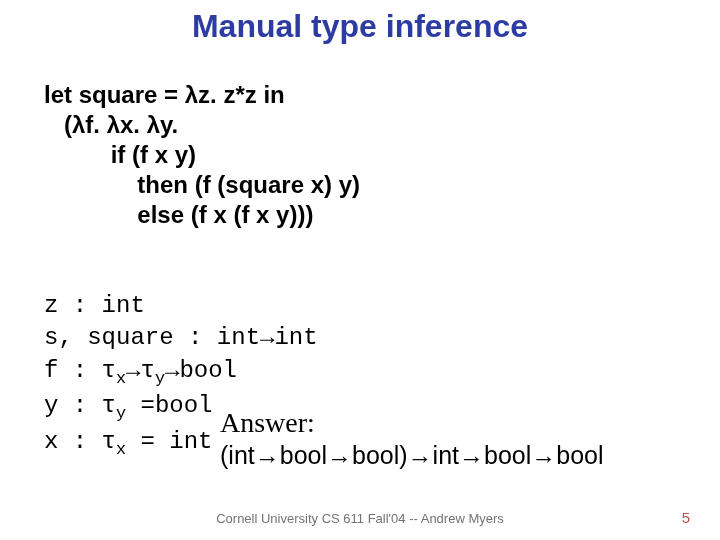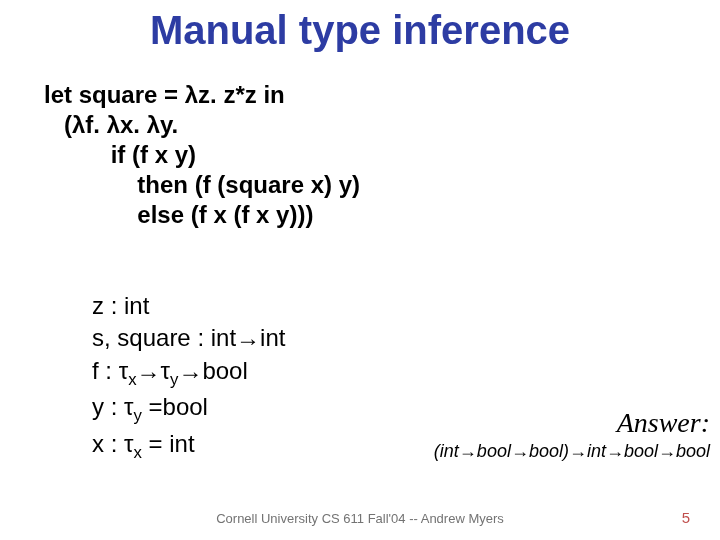--- a/index.html
+++ b/index.html
@@ -18,68 +18,66 @@
     box-sizing: border-box;
   }
   .title {
     position: absolute;
     top: 8px;
     left: 0;
     width: 720px;
     text-align: center;
     font-family: "Comic Sans MS", "Comic Sans", cursive, sans-serif;
     font-weight: bold;
-    font-size: 40px;
+    font-size: 32px;
     color: #2d3ca3;
   }
   .code-block {
     position: absolute;
     top: 80px;
     left: 44px;
     font-family: "Comic Sans MS", "Comic Sans", cursive, sans-serif;
     font-size: 24px;
     line-height: 1.25;
     color: #000;
     white-space: pre;
     font-weight: bold;
   }
   .types-block {
     position: absolute;
     top: 290px;
     left: 44px;
-    font-family: Liberation Sans, sans-serif;
+    font-family: Liberation Mono, monospace;
     font-size: 24px;
     line-height: 1.35;
     color: #000;
     white-space: pre;
-    margin-left: 48px;
   }
   .sub {
     font-size: 0.7em;
     vertical-align: sub;
   }
   .answer-block {
     position: absolute;
     top: 405px;
     left: 220px;
     width: 490px;
-    text-align: right;
+    text-align: left;
     font-family: "Times New Roman", Times, serif;
     font-size: 28px;
     color: #000;
     line-height: 1.25;
-    font-style: italic;
   }
   .answer-label {
     display: block;
   }
   .answer-body {
     display: block;
     font-family: "Comic Sans MS", "Comic Sans", cursive, sans-serif;
-    font-size: 18px;
+    font-size: 25px;
   }
   .footer {
     position: absolute;
     bottom: 14px;
     left: 0;
     width: 720px;
     text-align: center;
     font-family: "Comic Sans MS", "Comic Sans", cursive, sans-serif;
     font-size: 13px;
     color: #737373;

